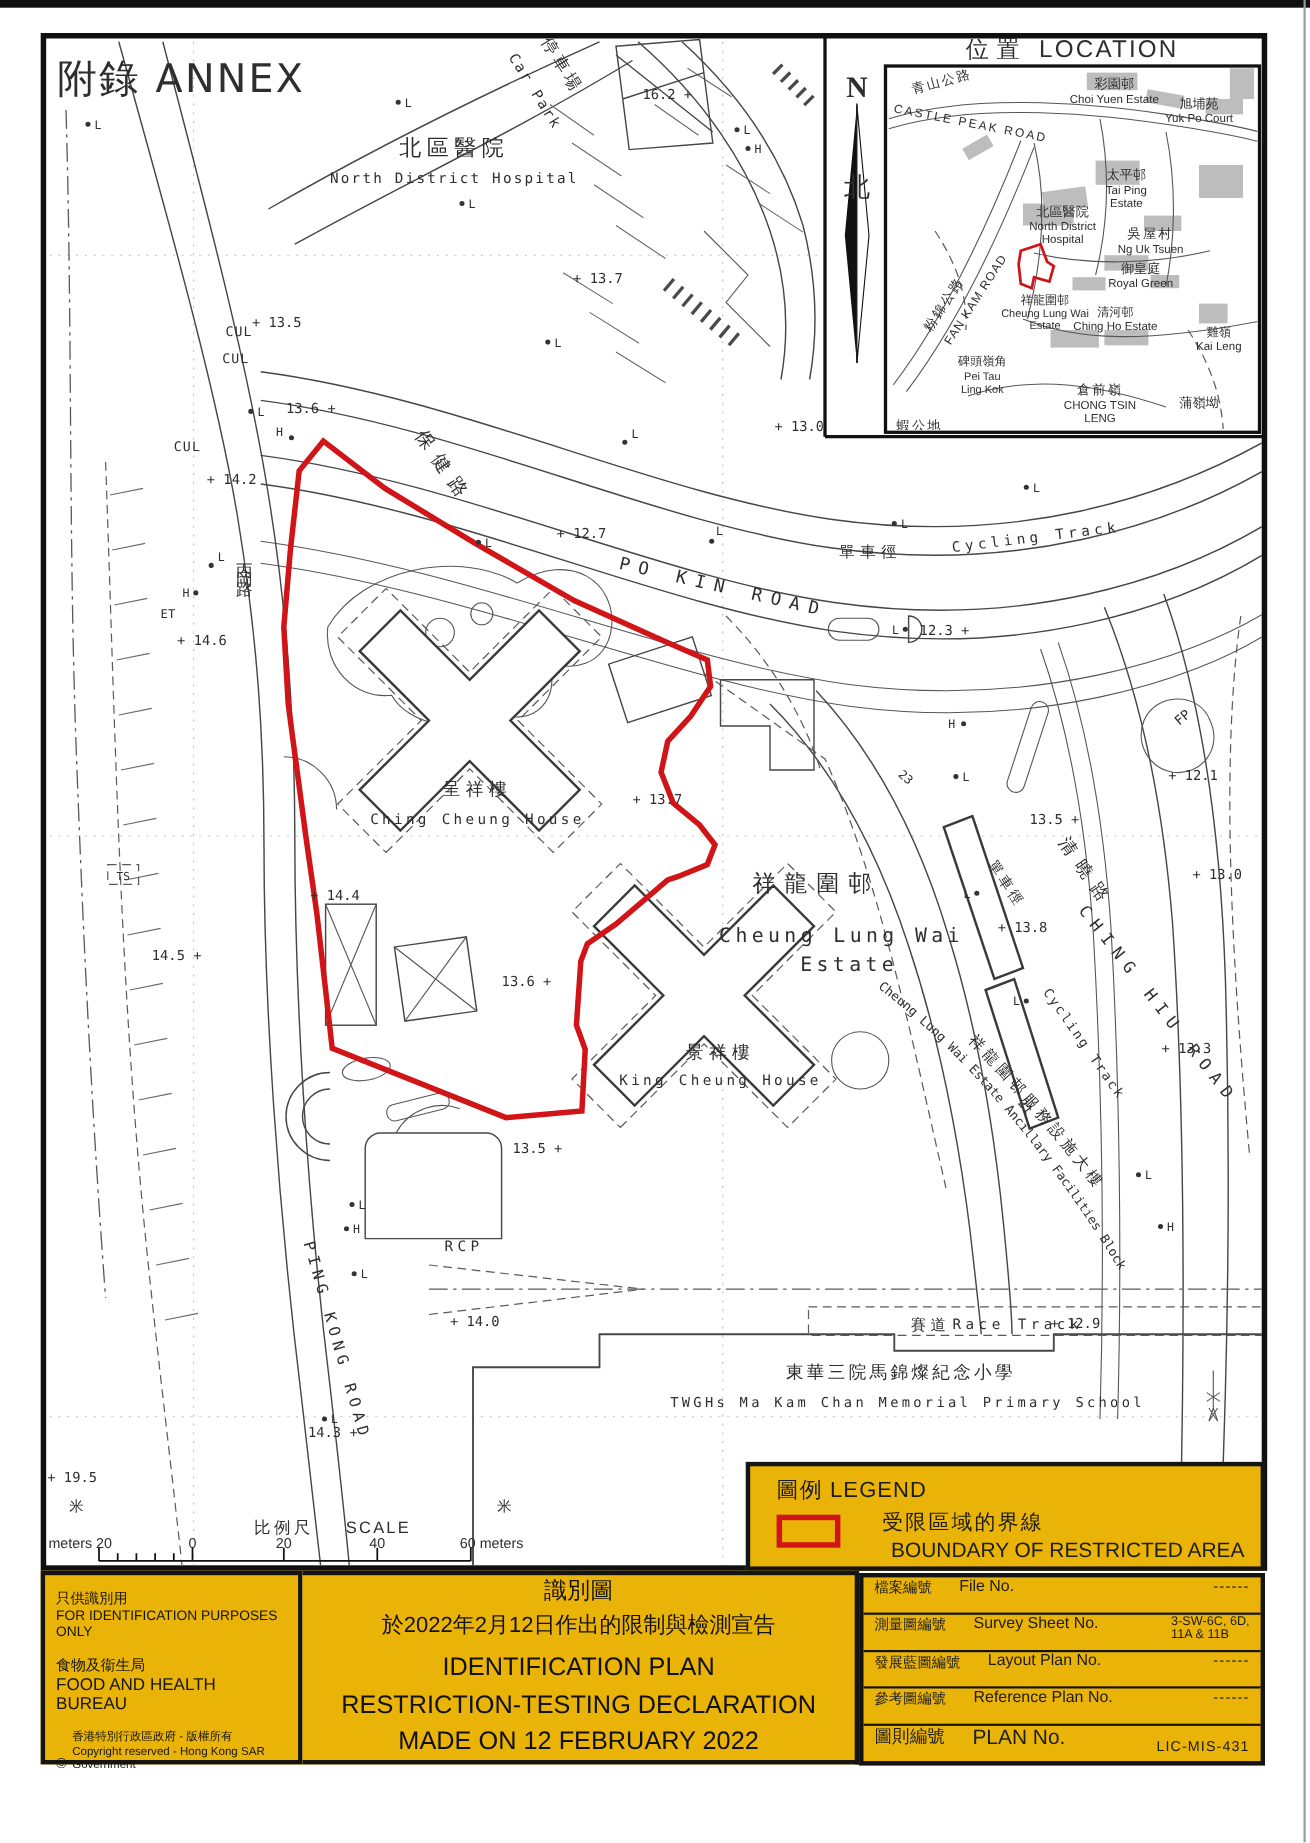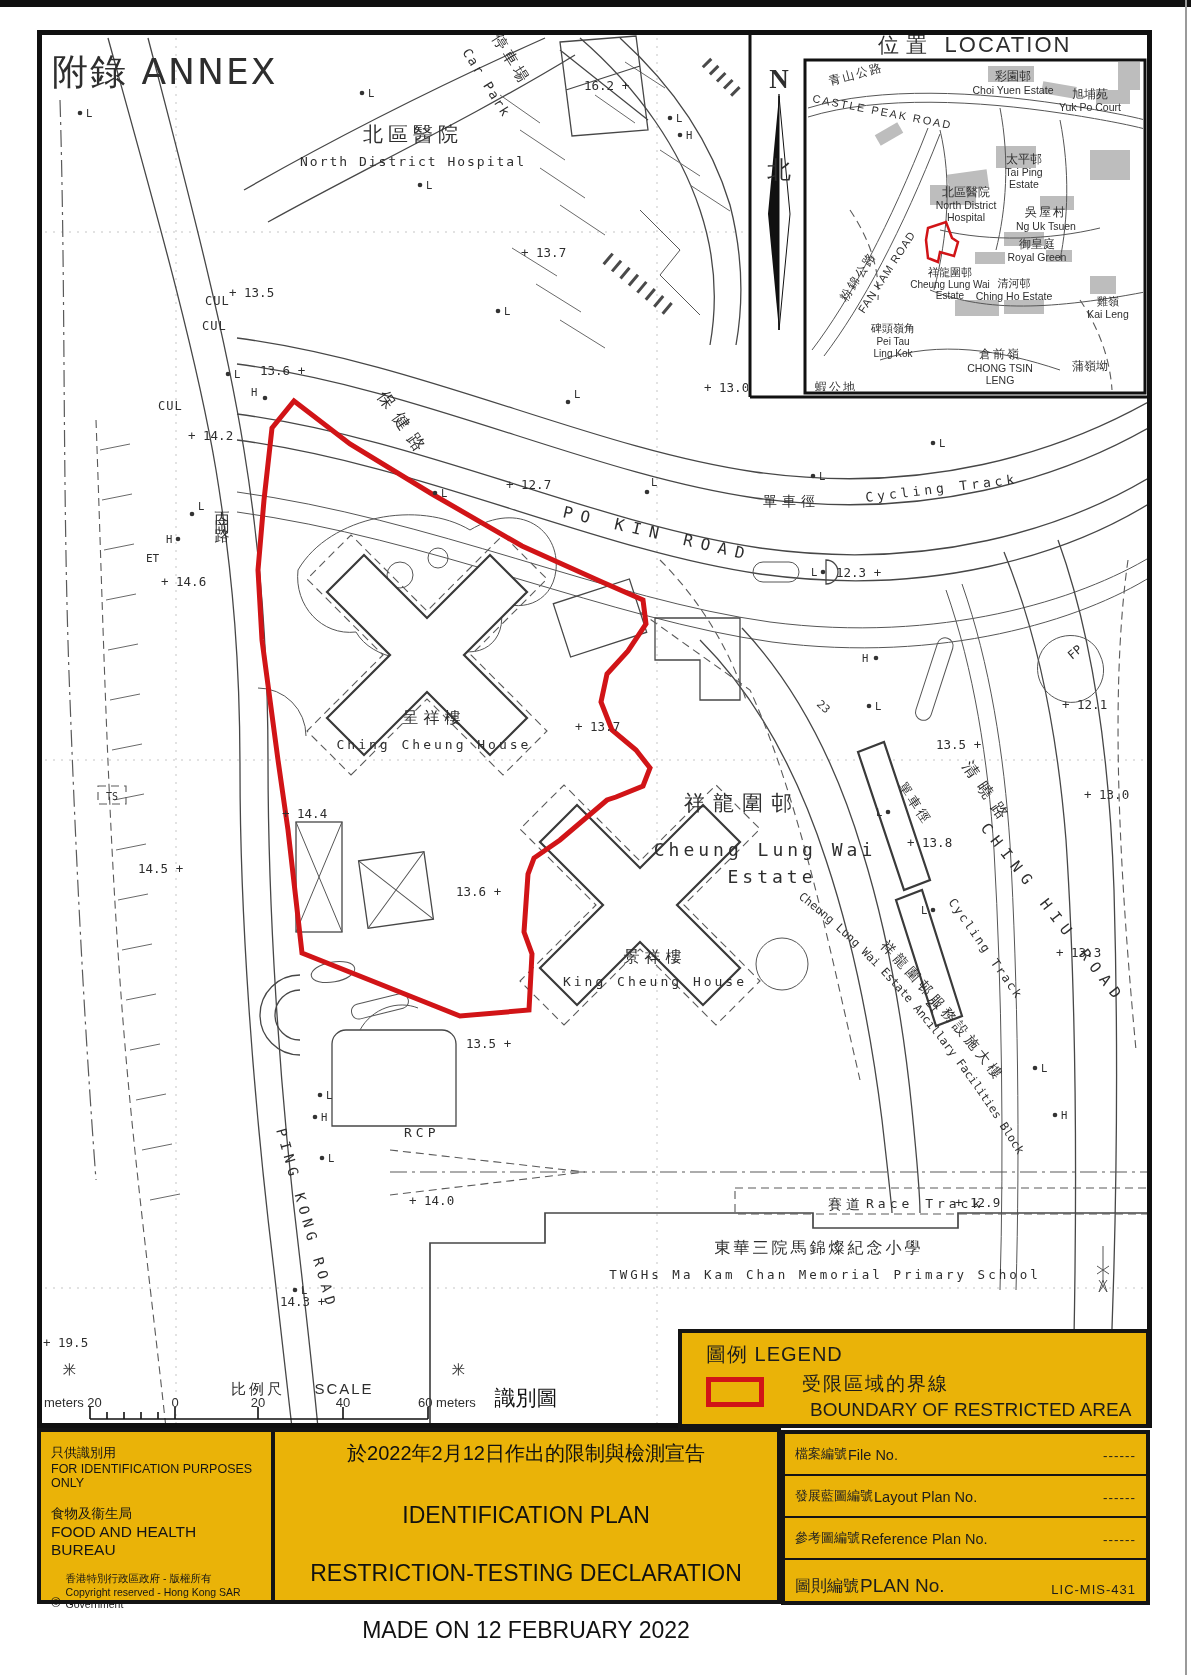--- a/index.html
+++ b/index.html
@@ -18,24 +18,24 @@
   .ddot{fill:none;stroke:#5a5a5a;stroke-width:1.2px;stroke-dasharray:17 5 3 5;}
   .grid{fill:none;stroke:#c5c5c5;stroke-width:1px;stroke-dasharray:2 6;}
   .red{fill:none;stroke:#d11417;stroke-width:5px;stroke-linejoin:miter;}
   .frame{position:absolute;border:5px solid #101010;box-sizing:border-box;background:transparent;pointer-events:none;}
   .box{position:absolute;box-sizing:border-box;background:#eab308;border:4px solid #141414;}
   .legend-title{position:absolute;left:24px;top:8px;font-size:20px;color:#1c1c1c;letter-spacing:1px;}
   .legend-sym{position:absolute;left:24px;top:44px;width:58px;height:30px;border:5px solid #d11417;box-sizing:border-box;}
   .legend-t1{position:absolute;left:120px;top:38px;font-size:19px;color:#1c1c1c;letter-spacing:2px;}
   .legend-t2{position:absolute;left:128px;top:66px;font-size:19px;color:#1c1c1c;}
   .tbl{display:flex;flex-direction:column;height:100%;}
-  .trow{display:flex;align-items:flex-end;padding:11px 10px;border-top:2px solid #141414;flex:1;}
+  .trow{display:flex;align-items:flex-start;padding:0 10px;border-top:2px solid #141414;flex:1;}
   .trow:first-child{border-top:none;}
   .trow .c{font-size:13px;color:#222;}
-  .trow .e{font-size:14.5px;color:#1c1c1c;margin-left:1px;}
+  .trow .e{font-size:14.5px;color:#1c1c1c;margin-left:25px;}
   .trow .v{margin-left:auto;font-size:13.5px;color:#1c1c1c;letter-spacing:1px;text-align:left;}
   .trow.big .c{font-size:16px;}
   .trow.big .e{font-size:19px;}
   .trow.big .v{font-size:13px;margin-top:11px;}
   .v2{display:block;font-size:11.5px;letter-spacing:0;}
   #datebar{position:absolute;left:781px;top:1629px;width:369px;text-align:right;font-size:19px;color:#be185d;margin-top:48px;}
   #datebar span{margin-left:8px;}
   #fleft{padding:12px 10px;color:#151515;}
   #fleft .a{font-size:13px;}
   #fleft .b{font-size:12.5px;margin-bottom:15px;}
@@ -414,36 +414,44 @@
       <div class="cp">
         <span class="sym">©</span>
         <span>
           <span>香港特別行政區政府 - 版權所有</span><br>
           <span>Copyright reserved - Hong Kong SAR Government</span>
         </span>
       </div>
     </div>
   </div>
 
-  <div class="box" id="fcenter" style="left:275px;top:1428px;width:506px;height:176px;border-left:none;gap:24px;">
+  <div class="box" id="fcenter" style="left:275px;top:1428px;width:506px;height:176px;border-left:none;">
     <div class="t1">識別圖</div>
     <div class="t2">於2022年2月12日作出的限制與檢測宣告</div>
     <div class="t3">IDENTIFICATION PLAN</div>
     <div class="t4">RESTRICTION-TESTING DECLARATION</div>
     <div class="t5">MADE ON 12 FEBRUARY 2022</div>
   </div>
 
   <div class="box" style="left:781px;top:1430px;width:369px;height:175px;">
     <div class="tbl">
       <div class="trow">
         <span class="c">檔案編號</span>
         <span class="e">File No.</span>
         <span class="v">------</span>
       </div>
       <div class="trow">
+        <span class="c">測量圖編號</span>
+        <span class="e">Survey Sheet No.</span>
+        <span class="v">
+          <span class="v2">3-SW-6C, 6D,</span>
+          <span class="v2">11A &amp; 11B</span>
+        </span>
+      </div>
+      <div class="trow">
         <span class="c">發展藍圖編號</span>
         <span class="e">Layout Plan No.</span>
         <span class="v">------</span>
       </div>
       <div class="trow">
         <span class="c">參考圖編號</span>
         <span class="e">Reference Plan No.</span>
         <span class="v">------</span>
       </div>
       <div class="trow big">

